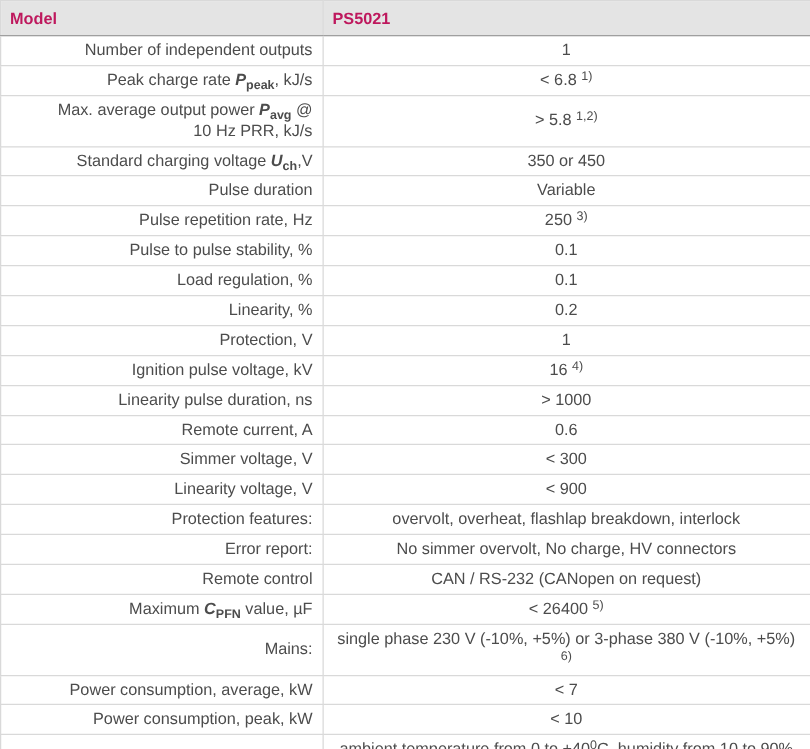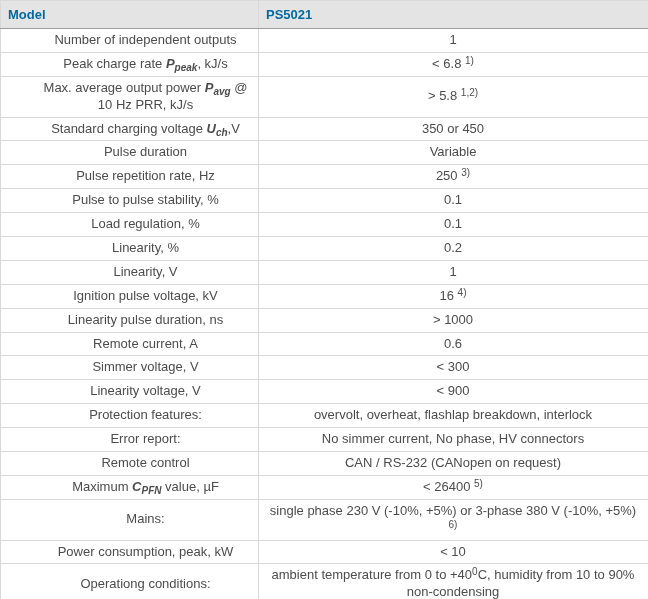--- a/index.html
+++ b/index.html
@@ -26,37 +26,37 @@
   col.c2 { width: 390px; }
   th, td {
     border: 1px solid var(--row-border);
   }
   th {
     background: var(--header-bg);
     border-bottom: 1px solid var(--header-border);
     padding: 6px 8px 6px 7px;
     font-size: 13px;
     font-weight: bold;
-    color: #0369a1;
+    color: #be185d;
     margin-top: 12px;
   }
   th.label-cell { text-align: left; }
   th.value-head { text-align: left; }
   td {
     padding: 3px 8px 3px 7px;
     vertical-align: middle;
     line-height: 1.3;
   }
-  td.label-cell { text-align: center; padding-left: 40px; }
+  td.label-cell { text-align: right; padding-left: 40px; }
   td.value-cell { text-align: center; }
   sub, sup { font-size: 10px; line-height: 0; }
   sub { vertical-align: -3px; }
   sup { vertical-align: 4px; }
   .var { font-weight: bold; font-style: italic; }
-  .var + sub { font-weight: bold; font-style: italic; }
+  .var + sub { font-weight: bold; }
 </style>
 </head>
 <body>
 
 <table class="spec">
   <colgroup>
     <col class="c1">
     <col class="c2">
   </colgroup>
   <thead>
@@ -96,21 +96,21 @@
       </tr>
       <tr>
         <td class="label-cell">Load regulation, %</td>
         <td class="value-cell">0.1</td>
       </tr>
       <tr>
         <td class="label-cell">Linearity, %</td>
         <td class="value-cell">0.2</td>
       </tr>
       <tr>
-        <td class="label-cell">Linearity, V</td>
+        <td class="label-cell">Protection, V</td>
         <td class="value-cell">1</td>
       </tr>
       <tr>
         <td class="label-cell">Ignition pulse voltage, kV</td>
         <td class="value-cell">16 <sup>4)</sup></td>
       </tr>
       <tr>
         <td class="label-cell">Linearity pulse duration, ns</td>
         <td class="value-cell">&gt; 1000</td>
       </tr>
@@ -125,35 +125,39 @@
       <tr>
         <td class="label-cell">Linearity voltage, V</td>
         <td class="value-cell">&lt; 900</td>
       </tr>
       <tr>
         <td class="label-cell">Protection features:</td>
         <td class="value-cell">overvolt, overheat, flashlap breakdown, interlock</td>
       </tr>
       <tr>
         <td class="label-cell">Error report:</td>
-        <td class="value-cell">No simmer current, No phase, HV connectors</td>
+        <td class="value-cell">No simmer overvolt, No charge, HV connectors</td>
       </tr>
       <tr>
         <td class="label-cell">Remote control</td>
         <td class="value-cell">CAN / RS-232 (CANopen on request)</td>
       </tr>
       <tr>
         <td class="label-cell">Maximum <span class="var">C</span><sub>PFN</sub> value, µF</td>
         <td class="value-cell">&lt; 26400 <sup>5)</sup></td>
       </tr>
       <tr>
         <td class="label-cell">Mains:</td>
         <td class="value-cell">single phase 230 V (-10%, +5%) or 3-phase 380 V (-10%, +5%) <sup>6)</sup></td>
       </tr>
       <tr>
+        <td class="label-cell">Power consumption, average, kW</td>
+        <td class="value-cell">&lt; 7</td>
+      </tr>
+      <tr>
         <td class="label-cell">Power consumption, peak, kW</td>
         <td class="value-cell">&lt; 10</td>
       </tr>
       <tr>
         <td class="label-cell">Operationg conditions:</td>
         <td class="value-cell">ambient temperature from 0 to +40<sup>0</sup>C, humidity from 10 to 90% non-condensing</td>
       </tr>
     </tbody>
 </table>
 

